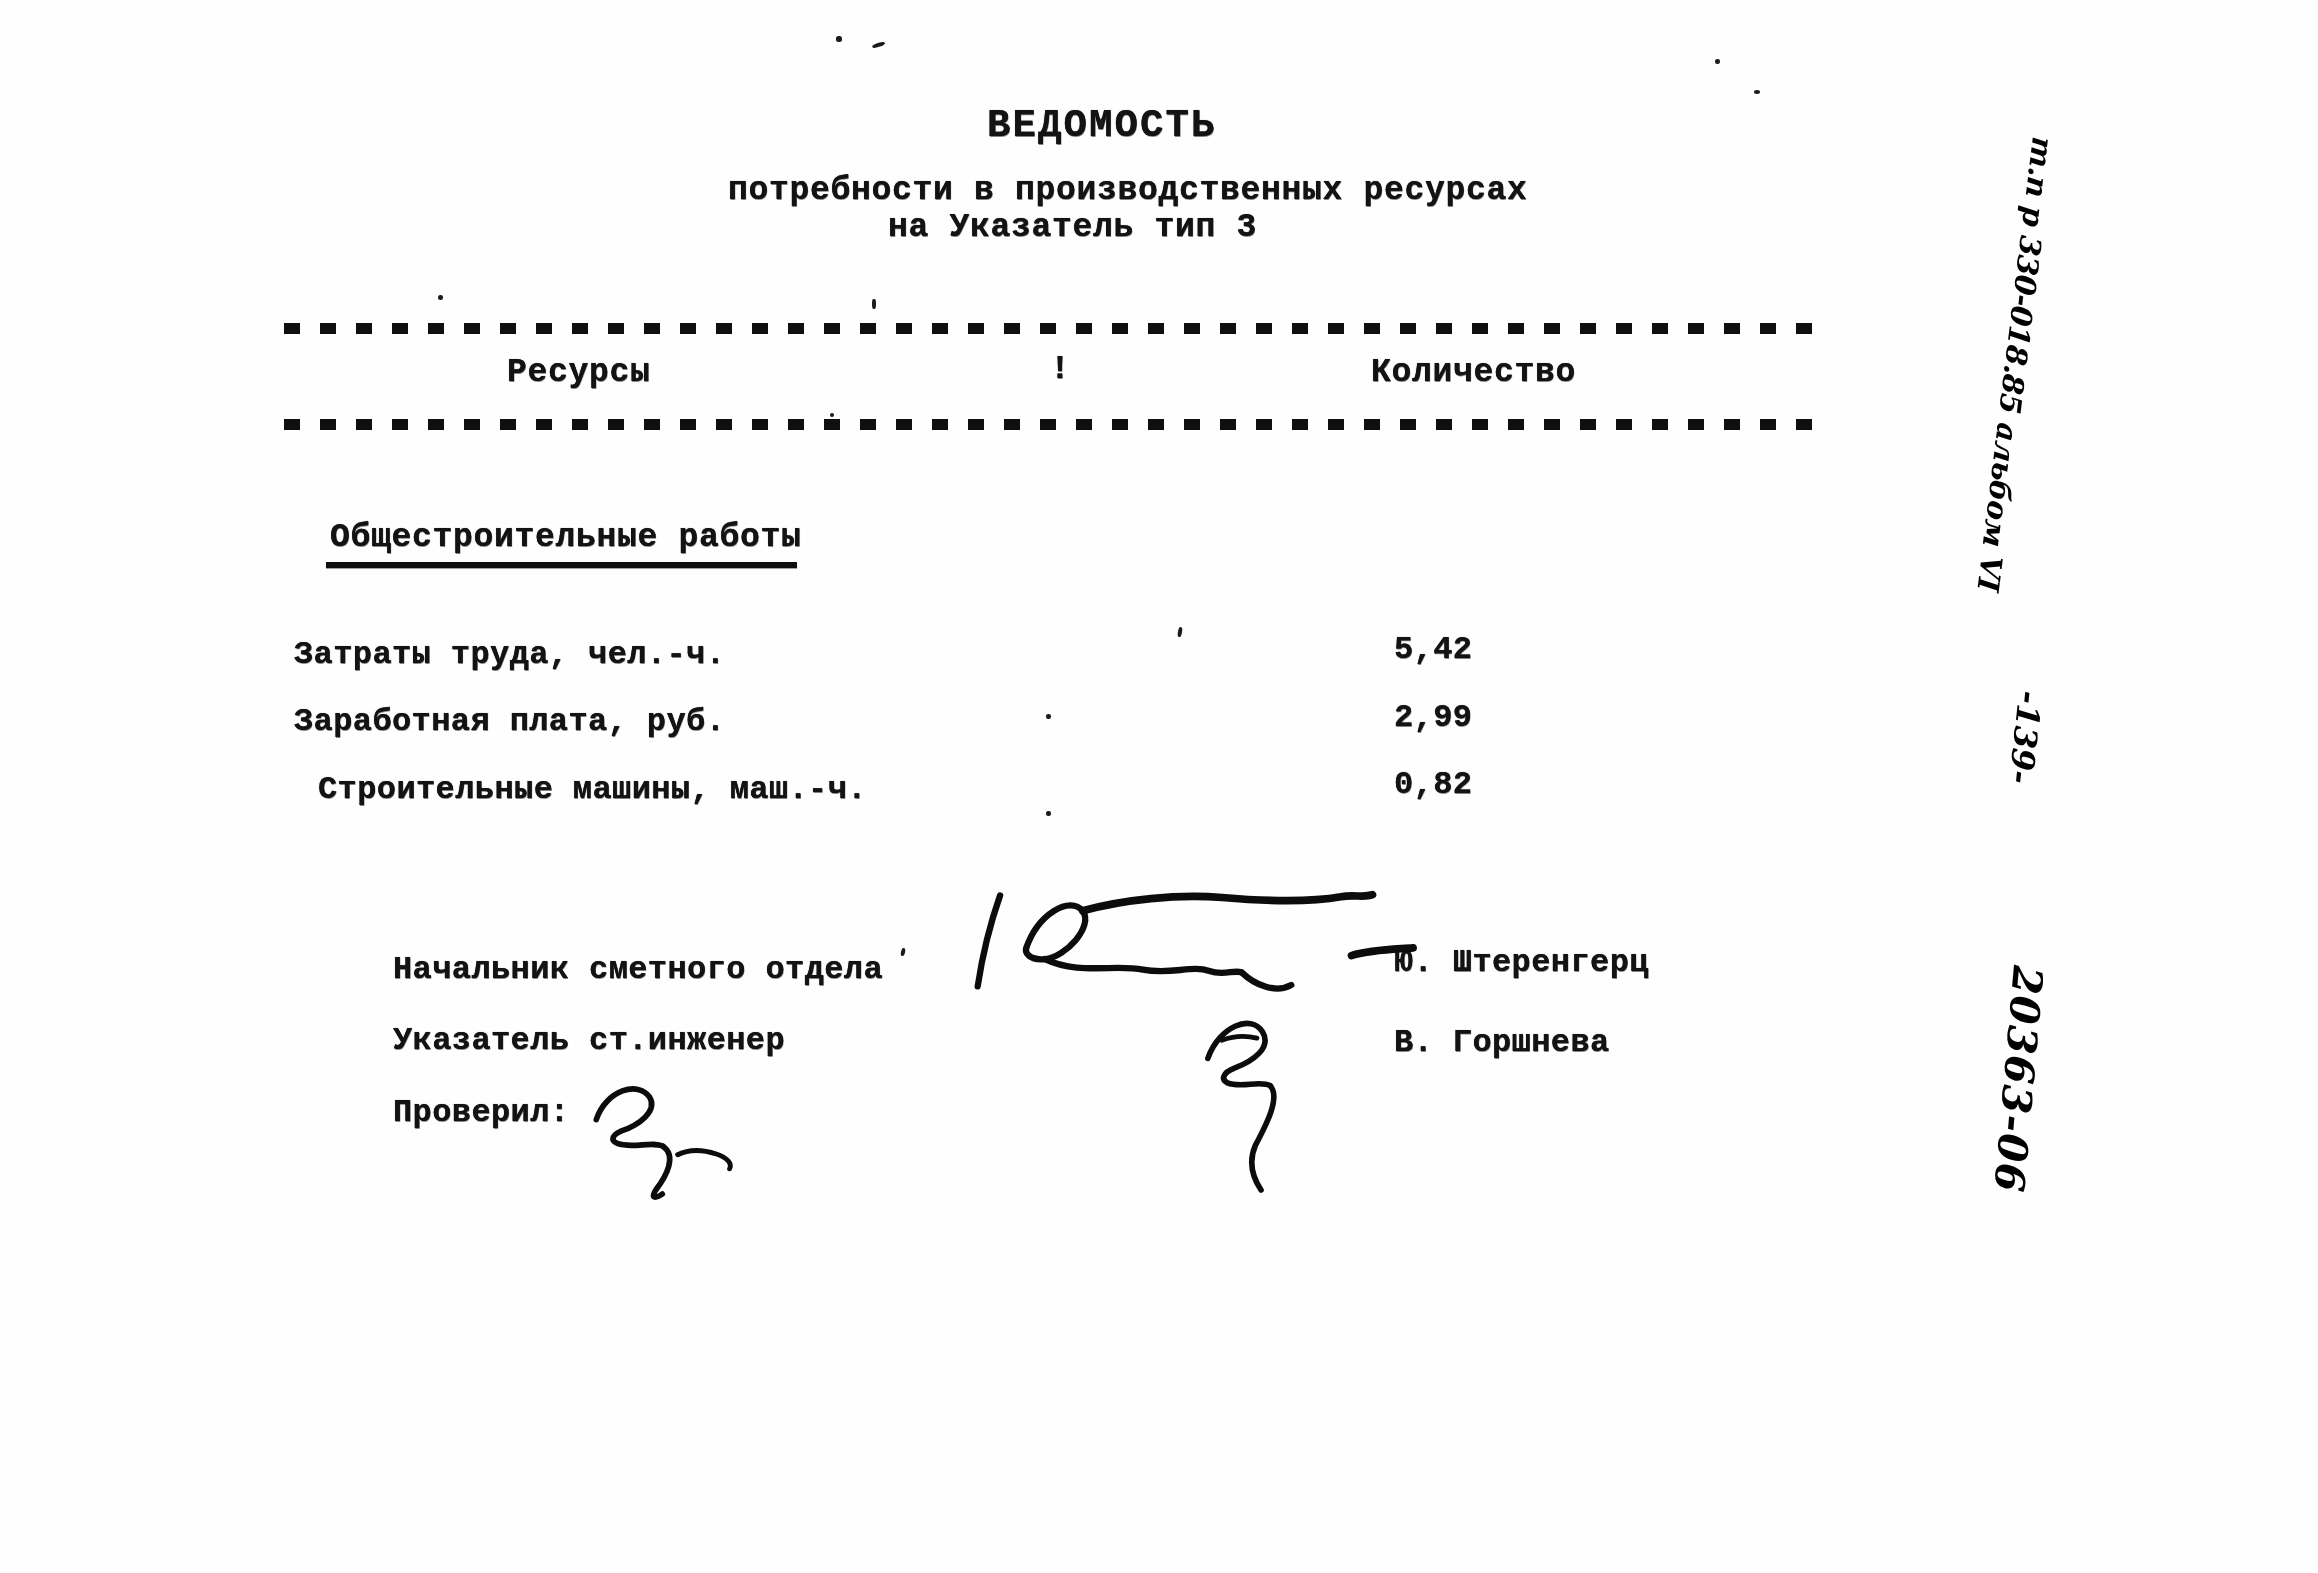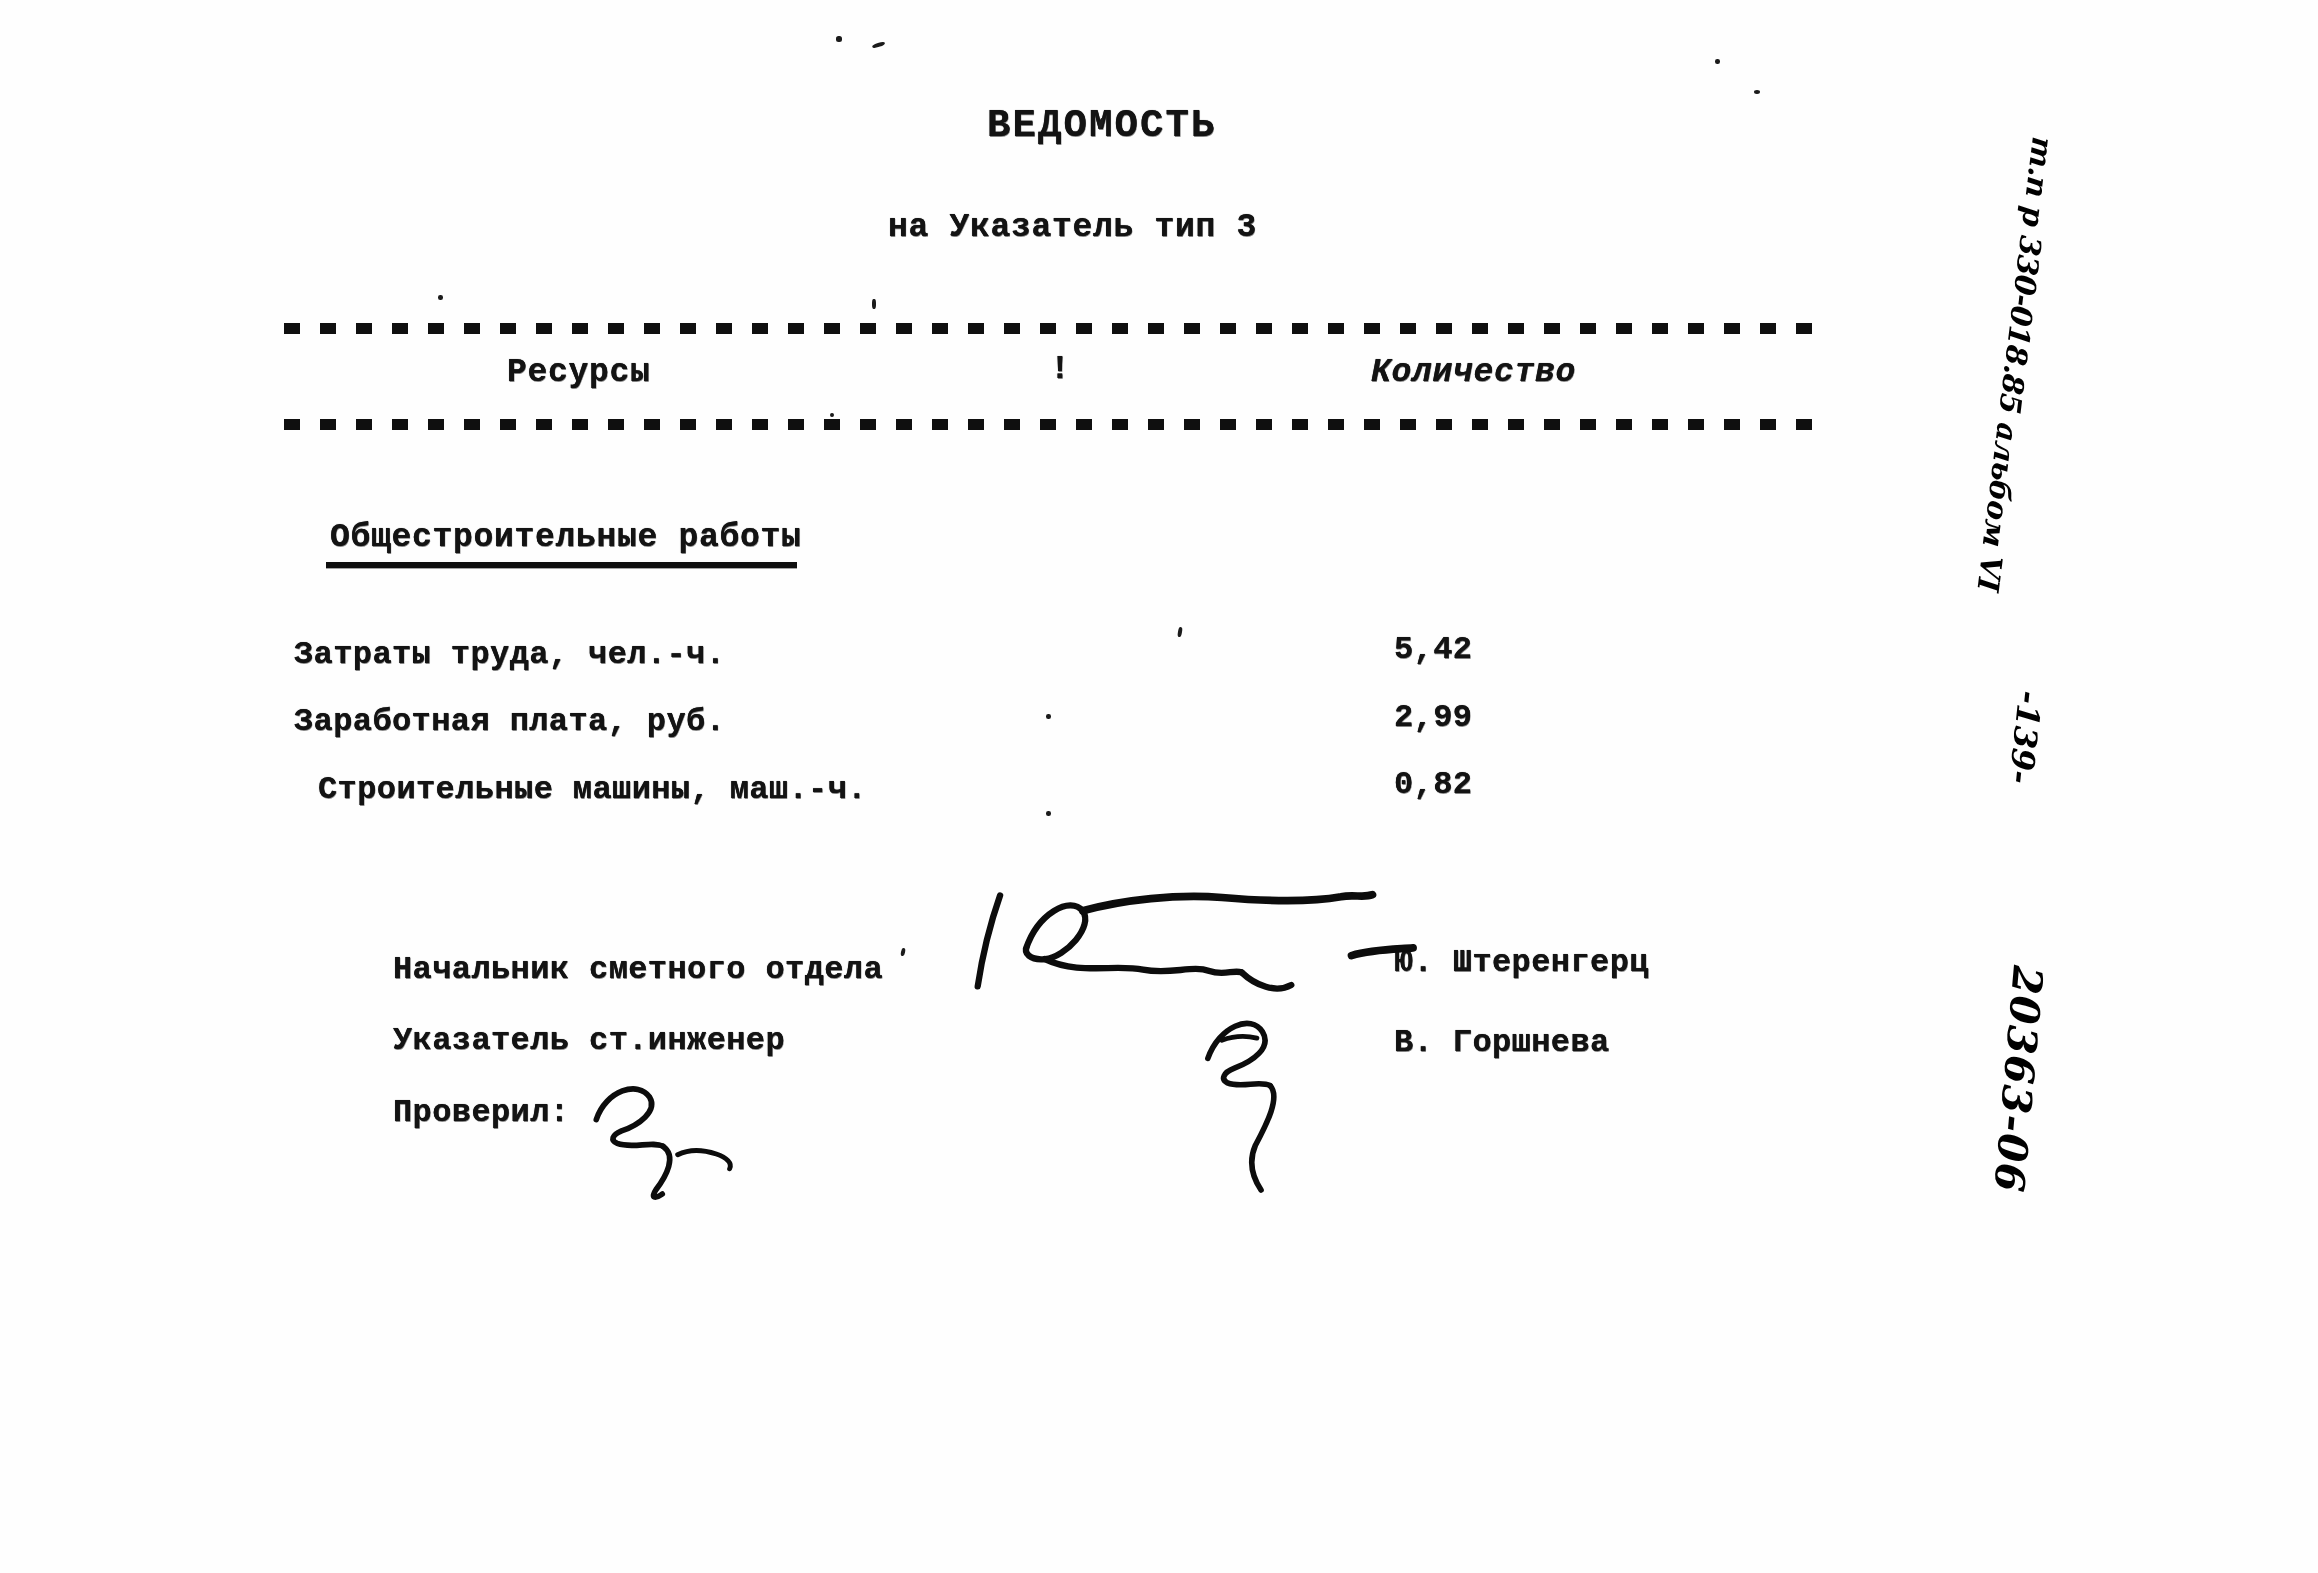--- a/index.html
+++ b/index.html
@@ -32,26 +32,27 @@
   .speck { position:absolute; background:#1b1b1b; border-radius:45%; }
   svg.sig { position:absolute; overflow:visible; }
   svg.sig path { fill:none; stroke:#0c0c0c; stroke-linecap:round; stroke-linejoin:round; }
 </style>
 </head>
 <body>
 
 <div class="page">
 
   <div class="t ink fs-title" style="left:987px; top:104px;">ВЕДОМОСТЬ</div>
+  <div class="t ink fs-sub" style="left:728px; top:172px;">потребности в производственных ресурсах</div>
   <div class="t ink fs-sub" style="left:888px; top:209px;">на Указатель тип 3</div>
 
   <div class="dashline" style="left:284px; top:323px; width:1542px;"></div>
   <div class="t ink fs-sub" style="left:507px; top:354px;">Ресурсы</div>
   <div class="t ink fs-sub" style="left:1050px; top:351px;">!</div>
-  <div class="t ink fs-sub" style="left:1371px; top:354px;font-style:italic;">Количество</div>
+  <div class="t ink fs-sub" style="left:1371px; top:354px;">Количество</div>
   <div class="dashline" style="left:284px; top:419px; width:1542px;"></div>
 
   <div class="t ink fs-sub" style="left:330px; top:519px;">Общестроительные работы</div>
   <div class="rule" style="left:326px; top:562px; width:471px;"></div>
 
   <div class="t ink fs-body" style="left:294px; top:636px;">Затраты труда, чел.-ч.</div>
   <div class="t ink fs-body" style="left:1394px; top:631px;">5,42</div>
 
   <div class="t ink fs-body" style="left:294px; top:703px;">Заработная плата, руб.</div>
   <div class="t ink fs-body" style="left:1394px; top:699px;text-align:center;">2,99</div>

